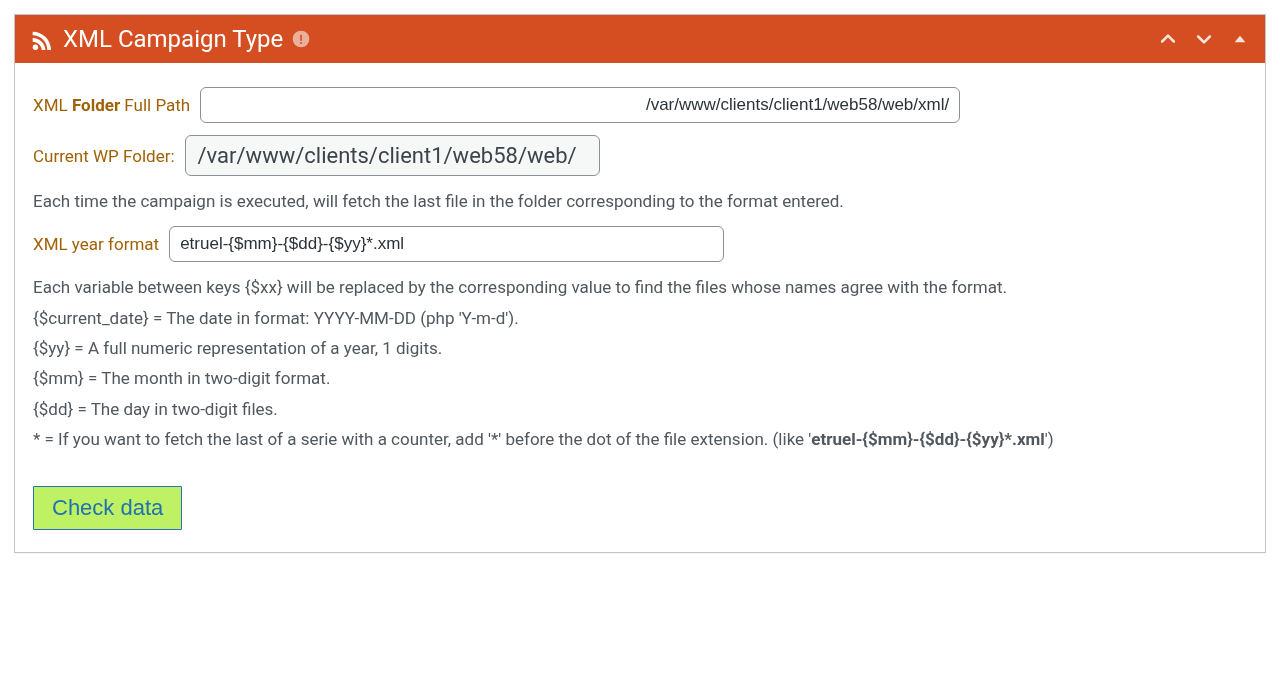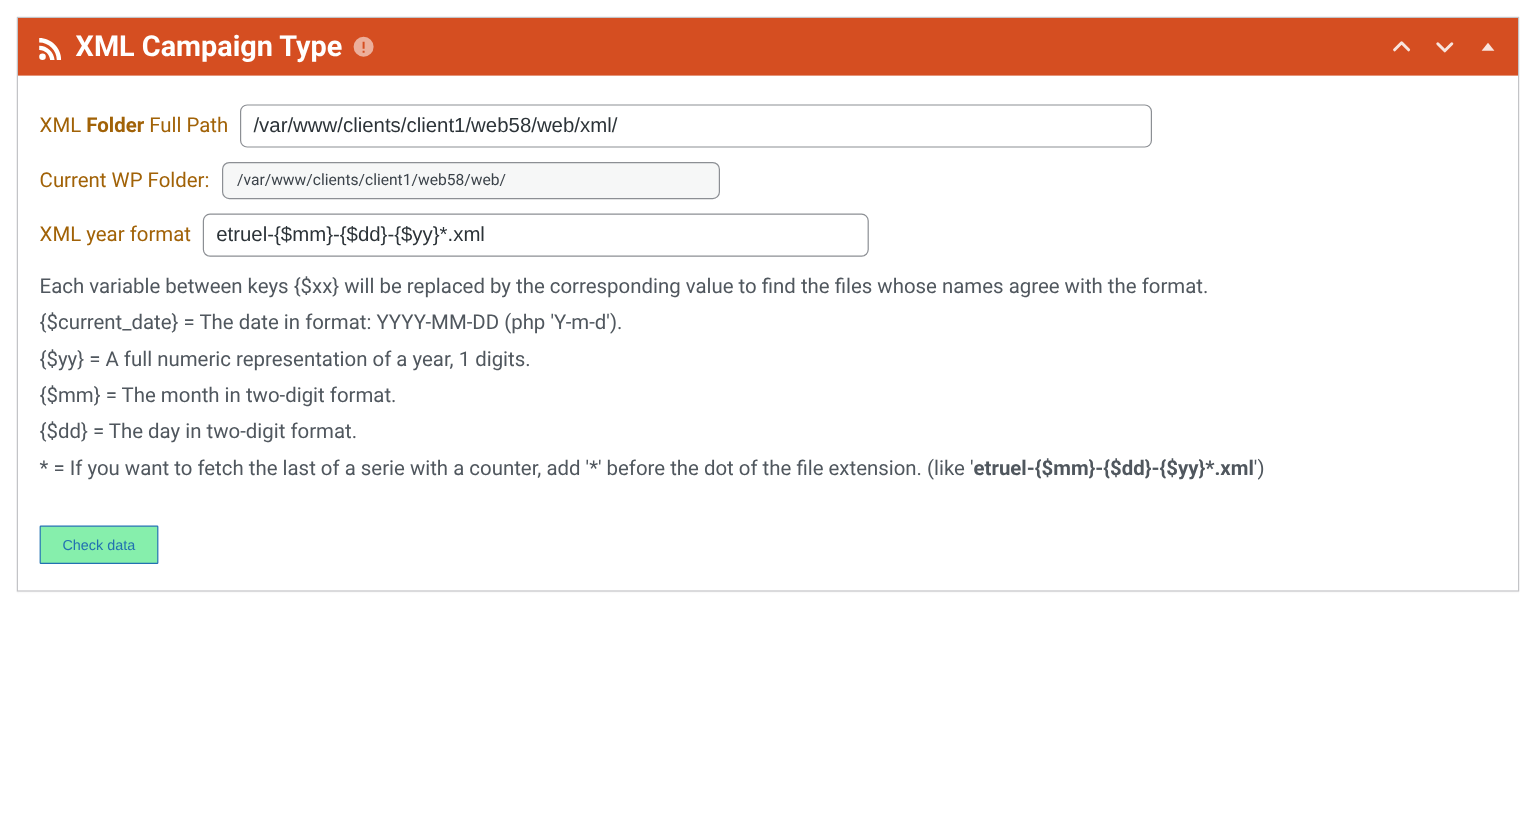--- a/index.html
+++ b/index.html
@@ -1,39 +1,39 @@
 <!DOCTYPE html>
 <html><head>
 <meta charset="utf-8">
 <style>
   * { box-sizing: border-box; }
   html, body { margin: 0; padding: 0; font-family: -apple-system, BlinkMacSystemFont, "Segoe UI", Roboto, Arial, sans-serif; font-size: 17px; color: #2c3338; background: #fff; }
   .wrap { padding: 14px; }
   .postbox { border: 1px solid #c3c4c7; box-shadow: 0 1px 1px rgba(0,0,0,.04); background: #fff; }
   .hndle { background: #d54e21; color: #fff; display: flex; align-items: center; padding: 10px 14px; position: relative; }
   .hndle .rss-icn { width: 22px; height: 22px; margin-right: 12px; display: inline-flex; align-items: center; justify-content: center; }
-  .hndle h2 { margin: 0; font-size: 24px; font-weight: 700; color: #fff; display: inline; }
+  .hndle h2 { margin: 0; font-size: 24px; font-weight: 400; color: #fff; display: inline; }
   .hndle .warn-icn { width: 20px; height: 20px; margin-left: 8px; opacity: .55; display: inline-flex; align-items: center; justify-content: center; }
   .hndle .tools { margin-left: auto; display: flex; gap: 14px; align-items: center; }
   .hndle .tools .tool { width: 22px; height: 22px; display: inline-flex; align-items: center; justify-content: center; opacity: .85; cursor: pointer; }
   .inside { padding: 12px 18px 22px; }
   .row { display: flex; align-items: center; margin: 12px 0; flex-wrap: wrap; }
   .row .lbl { margin-right: 10px; color: #a16207; }
   .row .lbl .bold { font-weight: 700; }
   input.txt { border: 1px solid #8c8f94; border-radius: 6px; padding: 7px 10px; font-size: 17px; background: #fff; color: #2c3338; }
-  .txt.wide { width: 760px; max-width: 100%; }
+  .txt.wide { width: 760px; max-width: 100%; text-align: right; }
   .txt.mid { width: 555px; max-width: 100%; }
-  .readonly-box { border: 1px solid #8c8f94; border-radius: 6px; padding: 7px 12px; font-size: 13px; background: #f6f7f7; color: #3c434a; width: 415px; max-width: 100%; display: inline-block; }
+  .readonly-box { border: 1px solid #8c8f94; border-radius: 6px; padding: 7px 12px; font-size: 22px; background: #f6f7f7; color: #3c434a; width: 415px; max-width: 100%; display: inline-block; }
   .chk-wrap { display: inline-flex; align-items: center; justify-content: center; width: 24px; height: 24px; border: 2px solid #2271b1; border-radius: 5px; background: #fff; margin-right: 14px; cursor: pointer; }
   .chk-wrap svg { display: none; }
   .chk-wrap.checked svg { display: block; }
   .help { color: #50575e; margin: 0 0 6px; line-height: 1.55; font-size: 17px; }
   .help-block { margin-top: 0; }
   .help-block p { margin: 4px 0; }
-  .btn { border: 1px solid #2271b1; color: #2271b1; background: #86efac; border-radius: 1px; padding: 8px 18px; font-size: 12px; cursor: pointer; }
+  .btn { border: 1px solid #2271b1; color: #2271b1; background: #bef264; border-radius: 1px; padding: 8px 18px; font-size: 22px; cursor: pointer; }
   .btn-row { margin-top: 34px; }
 </style>
 </head>
 <body>
 
 <div class="wrap">
   <div class="postbox">
     <div class="hndle">
       <span class="rss-icn">
         <svg viewBox="0 0 24 24" width="22" height="22" fill="#fff">
@@ -74,32 +74,33 @@
         <input class="txt wide" type="text" value="/var/www/clients/client1/web58/web/xml/" style="">
       </div>
 
 
       <div class="row">
         <span class="lbl">Current WP Folder:</span>
         <span class="readonly-box">/var/www/clients/client1/web58/web/</span>
       </div>
 
 
+      <p class="help">Each time the campaign is executed, will fetch the last file in the folder corresponding to the format entered.</p>
 
       <div class="row">
         <span class="lbl">XML year format</span>
         <input class="txt mid" type="text" value="etruel-{$mm}-{$dd}-{$yy}*.xml" style="">
       </div>
 
       <div class="help-block">
         <p class="help">Each variable between keys {$xx} will be replaced by the corresponding value to find the files whose names agree with the format.</p>
         <p class="help">{$current_date} = The date in format: YYYY-MM-DD (php 'Y-m-d').</p>
         <p class="help">{$yy} = A full numeric representation of a year, 1 digits.</p>
         <p class="help">{$mm} = The month in two-digit format.</p>
-        <p class="help">{$dd} = The day in two-digit format.</p>
+        <p class="help">{$dd} = The day in two-digit files.</p>
         <p class="help">
           <span>* = If you want to fetch the last of a serie with a counter, add '*' before the dot of the file extension. (like '</span><span class="bold" style="font-weight:700">etruel-{$mm}-{$dd}-{$yy}*.xml</span><span>')</span>
         </p>
       </div>
 
       <div class="btn-row">
         <button class="btn">Check data</button>
       </div>
 
     </div>

